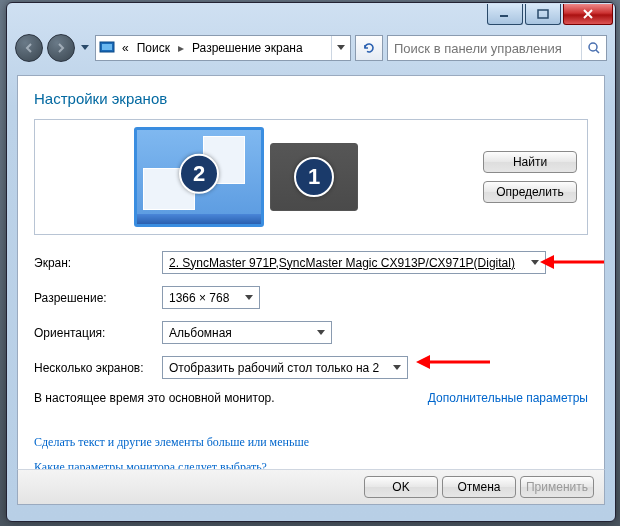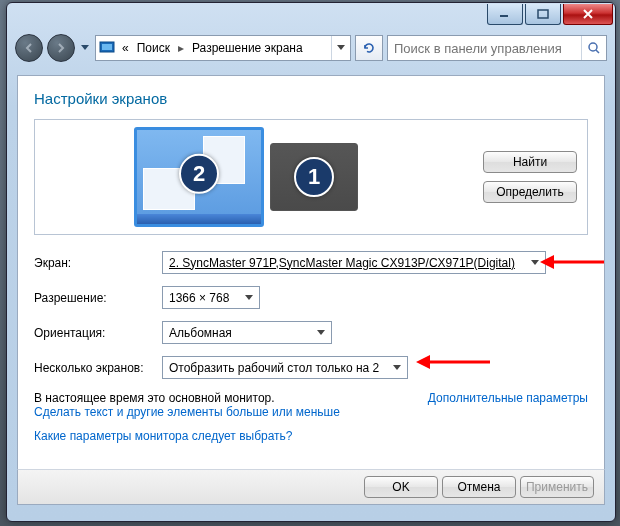--- a/index.html
+++ b/index.html
@@ -45,21 +45,21 @@
 .combo{height:21px;border:1px solid #8a9bb0;background:#fff;display:flex;align-items:center;padding:0 2px 0 6px;font-size:12px;}
 .combo .val{flex:1;white-space:nowrap;overflow:hidden;}
 .combo .dd{width:16px;height:17px;display:flex;align-items:center;justify-content:center;border-left:0;}
 .combo .dd svg{width:8px;height:6px;}
 .w-lg{width:374px;text-decoration:underline;}
 .w-sm{width:88px;}
 .w-md{width:160px;}
 .w-xl{width:236px;}
 .status{margin-top:4px;display:flex;justify-content:space-between;align-items:center;}
 .link{color:#0066cc;cursor:pointer;}
-.links{margin-top:0;}
+.links{margin-top:30px;font-family:Liberation Serif, serif;}
 .links div{margin-bottom:10px;}
 .footer{position:absolute;left:10px;right:10px;bottom:16px;height:34px;border-top:0;background:linear-gradient(#f4f4f4,#e4e4e4);border:1px solid #9aaabf;border-top:1px solid #cfd6e0;display:flex;align-items:center;justify-content:flex-end;gap:4px;padding:0 10px;}
 .arrow{position:absolute;pointer-events:none;}
 .arrow svg{display:block;}
 </style>
 </head>
 <body>
 
 <div class="stage">
  <div class="win">

